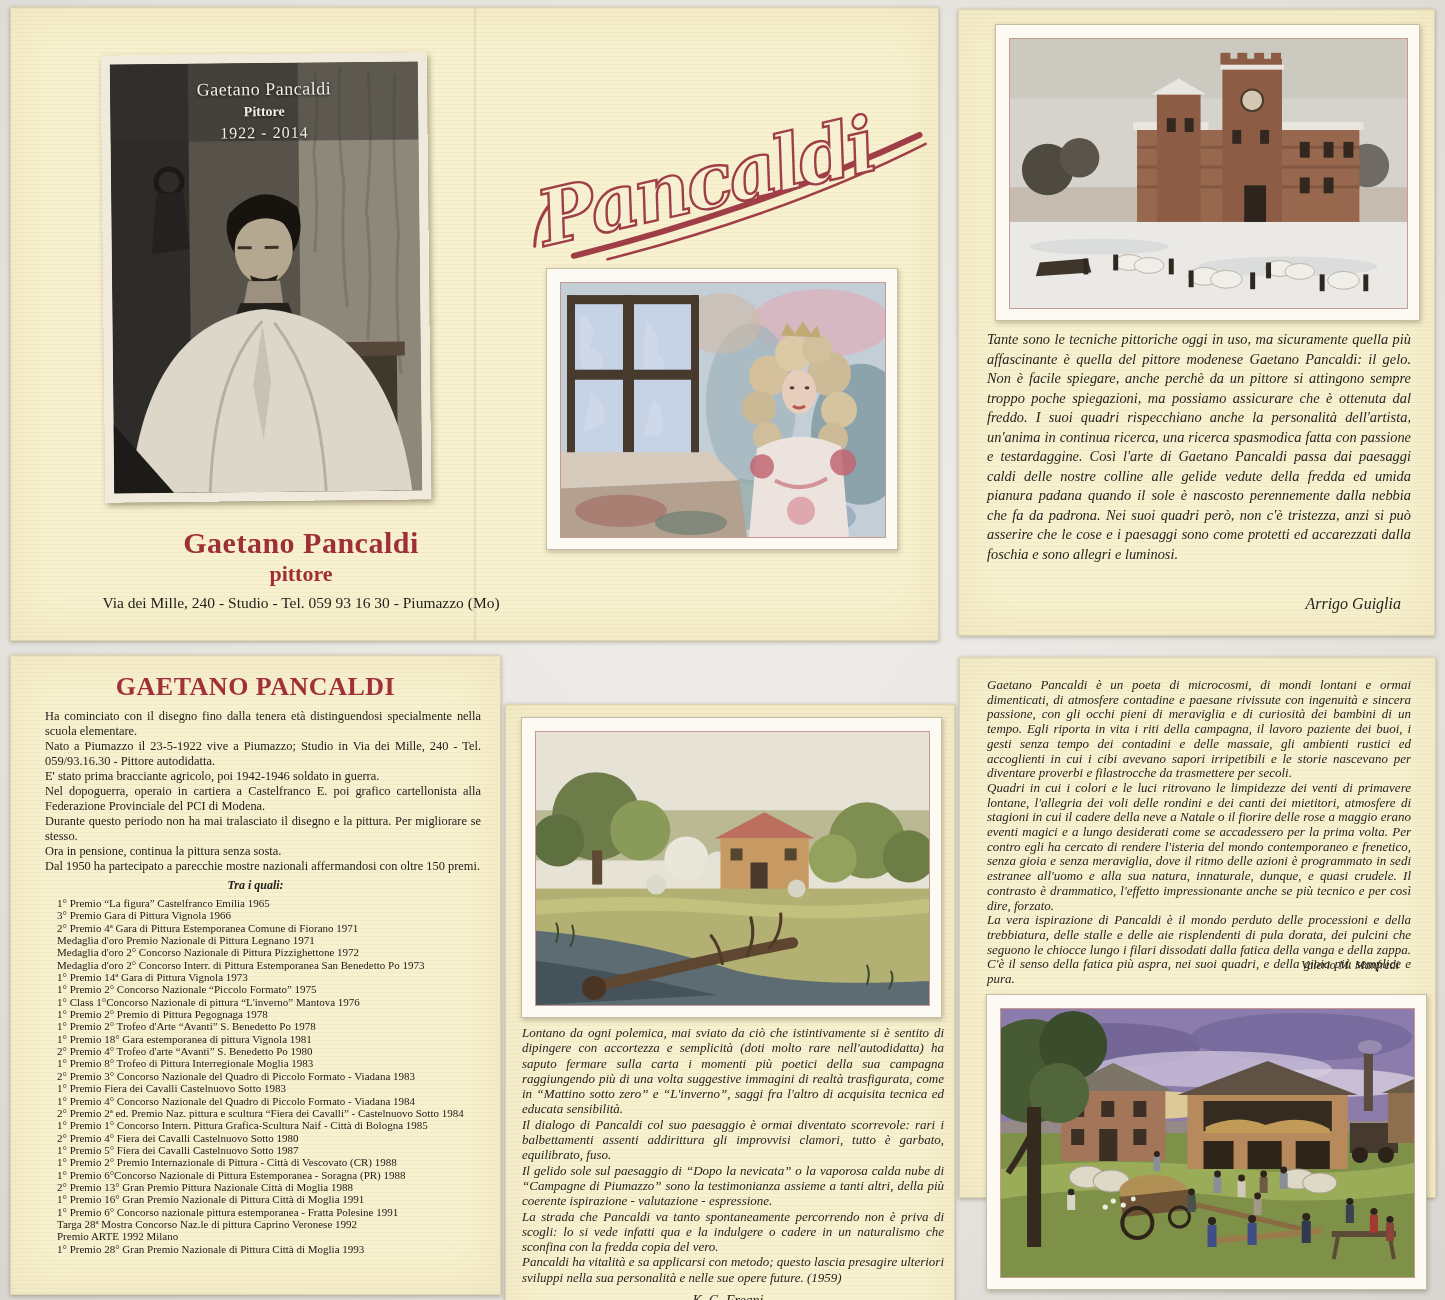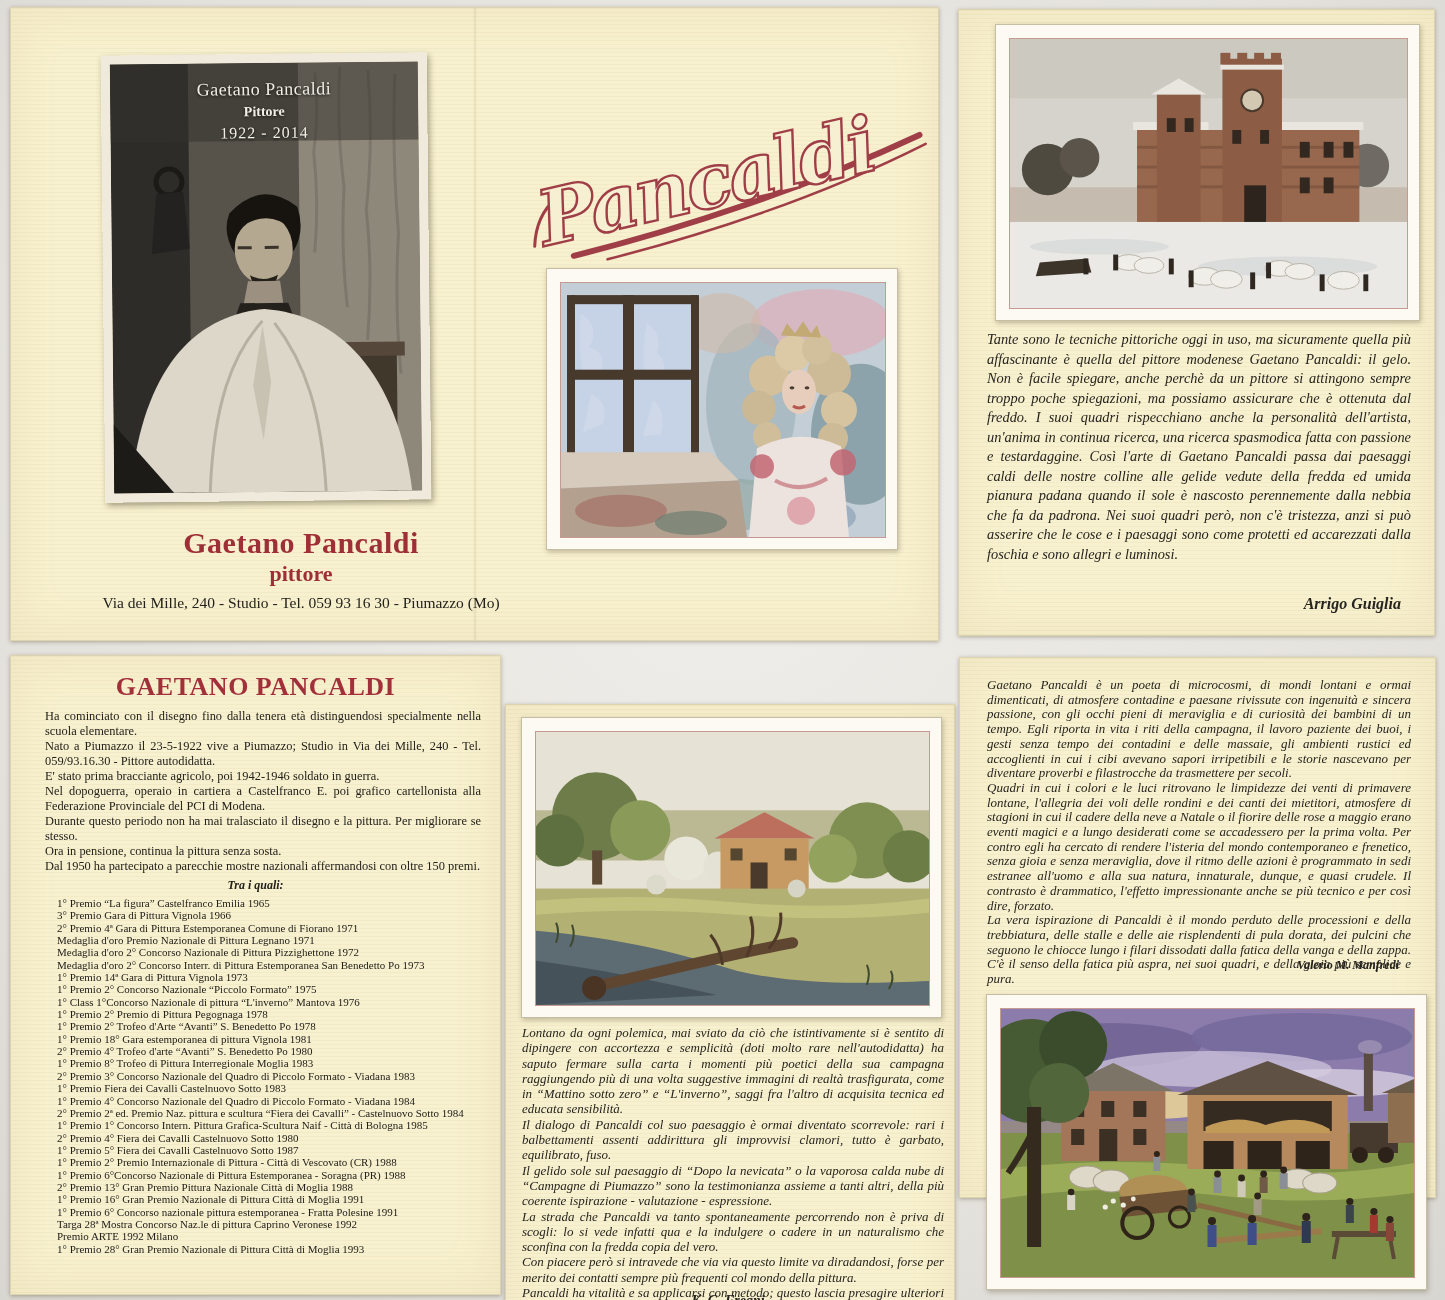--- a/index.html
+++ b/index.html
@@ -44,21 +44,21 @@
   .cover-footer{position:absolute;left:30px;top:518px;width:520px;text-align:center;}
   .cf-name{font-size:30px;font-weight:bold;color:#9e2f37;letter-spacing:.5px;}
   .cf-role{font-size:22px;font-weight:bold;color:#9e2f37;margin-top:1px;}
   .cf-address{font-size:15.5px;color:#23211c;margin-top:7px;}
   
   .essay{position:absolute;color:#26241f;}
   .essay p{margin:0;font-style:italic;text-align:justify;}
   .essay-tr{left:28px;top:320px;width:424px;font-size:14.4px;line-height:19.5px;}
   .essay-bc{left:16px;top:320px;width:422px;font-size:13px;line-height:15.3px;}
   .essay-br{left:27px;top:20px;width:424px;font-size:13px;line-height:14.7px;}
-  .essay-sig{position:absolute;font-style:italic;text-align:right;color:#26241f;font-weight:bold;}
+  .essay-sig{position:absolute;font-style:italic;text-align:right;color:#26241f;}
   .sig-tr{left:28px;top:585px;width:414px;font-size:16px;}
   .sig-bc{left:16px;top:588px;width:412px;font-size:14px;text-align:center;}
   .sig-br{left:27px;top:300px;width:412px;font-size:12px;}
   
   .bio-title{position:absolute;left:0;top:16px;width:100%;margin:0;text-align:center;
     font-size:26px;font-weight:bold;color:#a2303a;letter-spacing:.5px;}
   .bio{position:absolute;left:34px;top:53px;width:436px;font-size:12.4px;line-height:15px;color:#23211c;}
   .bio p{margin:0;text-align:justify;}
   .awards-intro{position:absolute;left:0;top:222px;width:100%;text-align:center;
     font-style:italic;font-weight:bold;font-size:12px;color:#23211c;}
@@ -345,21 +345,20 @@
             <path d="M330,252 q4,-12 0,-20"></path>
             <path d="M352,256 q6,-10 2,-18"></path>
         </g>
       </svg>
     </figure>
     <div class="essay essay-bc">
         <p>Lontano da ogni polemica, mai sviato da ciò che istintivamente si è sentito di dipingere con accortezza e semplicità (doti molto rare nell'autodidatta) ha saputo fermare sulla carta i momenti più poetici della sua campagna raggiungendo più di una volta suggestive immagini di realtà trasfigurata, come in “Mattino sotto zero” e “L'inverno”, saggi fra l'altro di acquisita tecnica ed educata sensibilità.</p>
         <p>Il dialogo di Pancaldi col suo paesaggio è ormai diventato scorrevole: rari i balbettamenti assenti addirittura gli improvvisi clamori, tutto è garbato, equilibrato, fuso.</p>
         <p>Il gelido sole sul paesaggio di “Dopo la nevicata” o la vaporosa calda nube di “Campagne di Piumazzo” sono la testimonianza assieme a tanti altri, della più coerente ispirazione - valutazione - espressione.</p>
         <p>La strada che Pancaldi va tanto spontaneamente percorrendo non è priva di scogli: lo si vede infatti qua e la indulgere o cadere in un naturalismo che sconfina con la fredda copia del vero.</p>
-        <p>Con piacere però si intravede che via via questo limite va diradandosi, forse per merito dei contatti sempre più frequenti col mondo della pittura.</p>
         <p>Pancaldi ha vitalità e sa applicarsi con metodo; questo lascia presagire ulteriori sviluppi nella sua personalità e nelle sue opere future. (1959)</p>
       </div>
     <div class="essay-sig sig-bc">K. G. Fregni</div>
   </section>
 
   <section class="panel panel-br">
     <div class="essay essay-br">
         <p>Gaetano Pancaldi è un poeta di microcosmi, di mondi lontani e ormai dimenticati, di atmosfere contadine e paesane rivissute con ingenuità e sincera passione, con gli occhi pieni di meraviglia e di curiosità dei bambini di un tempo. Egli riporta in vita i riti della campagna, il lavoro paziente dei buoi, i gesti senza tempo dei contadini e delle massaie, gli ambienti rustici ed accoglienti in cui i cibi avevano sapori irripetibili e le storie nascevano per diventare proverbi e filastrocche da trasmettere per secoli.</p>
         <p>Quadri in cui i colori e le luci ritrovano le limpidezze dei venti di primavere lontane, l'allegria dei voli delle rondini e dei canti dei mietitori, atmosfere di stagioni in cui il cadere della neve a Natale o il fiorire delle rose a maggio erano eventi magici e a lungo desiderati come se accadessero per la prima volta. Per contro egli ha cercato di rendere l'isteria del mondo contemporaneo e frenetico, senza gioia e senza meraviglia, dove il ritmo delle azioni è programmato in sedi estranee all'uomo e alla sua natura, innaturale, dunque, e quasi crudele. Il contrasto è drammatico, l'effetto impressionante anche se più tecnico e per così dire, forzato.</p>
         <p>La vera ispirazione di Pancaldi è il mondo perduto delle processioni e della trebbiatura, delle stalle e delle aie risplendenti di pula dorata, dei pulcini che seguono le chiocce lungo i filari dissodati dalla fatica della vanga e della zappa. C'è il senso della fatica più aspra, nei suoi quadri, e della gioia più semplice e pura.</p>

